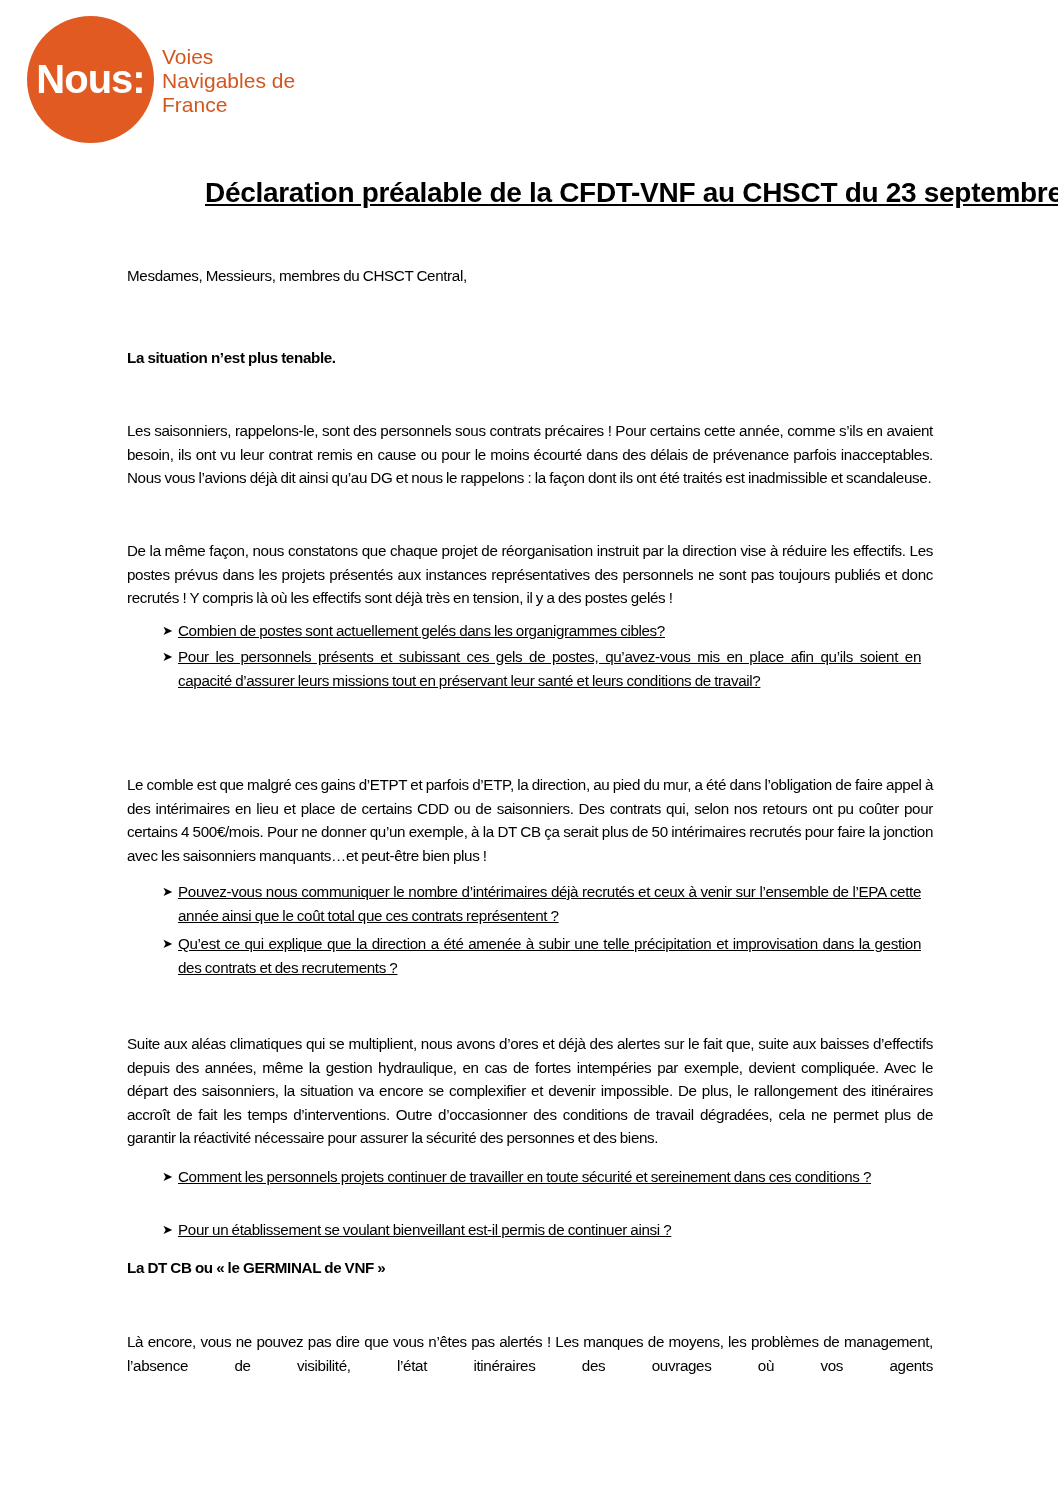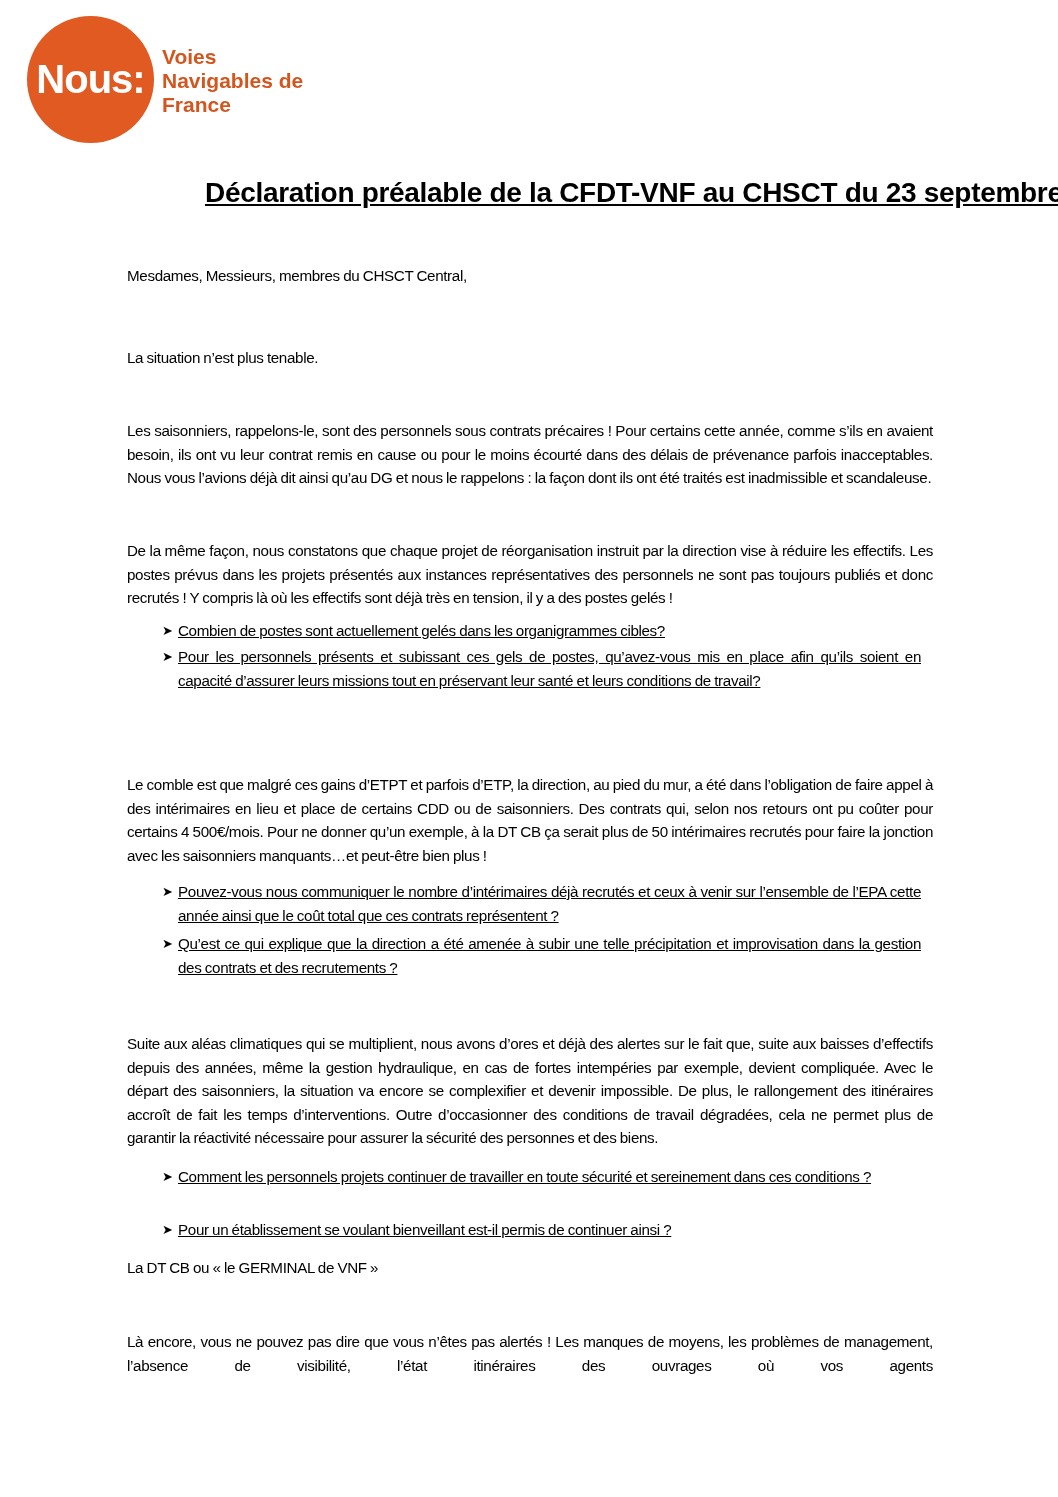--- a/index.html
+++ b/index.html
@@ -1,24 +1,24 @@
 <!DOCTYPE html>
 <html><head>
   <meta charset="utf-8">
   <style>
     html, body { margin: 0; padding: 0; background: #ffffff; }
     body { width: 1058px; height: 1497px; position: relative; overflow: hidden; font-family: "Liberation Sans", sans-serif; color: #000; }
     .logo { position: absolute; left: 27px; top: 16px; width: 127px; height: 127px; }
     .logo-circle { position: absolute; left: 0; top: 0; width: 127px; height: 127px; border-radius: 50%; background: #e05a22; }
     .logo-mark { position: absolute; left: 0; top: 0; width: 127px; height: 127px; display: flex; align-items: center; justify-content: center; color: #fff; font-weight: bold; font-size: 40px; letter-spacing: -1px; font-family: "Liberation Sans", sans-serif; }
-    .logo-text { position: absolute; left: 162px; top: 45px; color: #d4561f; font-weight: bold; font-size: 21px; line-height: 24px; font-family: "Liberation Sans", sans-serif; }
+    .logo-text { position: absolute; left: 162px; top: 45px; color: #d4561f; font-weight: normal; font-size: 21px; line-height: 24px; font-family: "Liberation Sans", sans-serif; }
     .doc-title { position: absolute; left: 205px; top: 177px; width: 730px; text-align: right; font-family: "Liberation Sans Narrow", "Liberation Sans", sans-serif; font-weight: bold; font-size: 28px; text-decoration: underline; white-space: nowrap; letter-spacing: -0.3px; }
     .salutation { position: absolute; left: 127px; top: 264px; font-size: 15.2px; }
     .p { position: absolute; left: 127px; width: 806px; text-align: justify; margin-top: 36px; }
-    .heading { position: absolute; left: 127px; font-weight: normal; font-size: 15.2px; }
+    .heading { position: absolute; left: 127px; font-weight: bold; font-size: 15.2px; }
     .bullet { position: absolute; left: 162px; width: 771px; }
     .bullet .marker { position: absolute; left: 0; top: 0; font-size: 13px; }
     .bullet .text { position: absolute; left: 16px; width: 743px; text-align: justify; text-align-last: left; text-decoration: underline; }
     .t { font-family: "Liberation Sans", sans-serif; font-size: 15.2px; line-height: 23.5px; letter-spacing: -0.35px; word-spacing: -0.5px; }
   </style>
 </head>
 <body>
 
 <div class="logo">
   <div class="logo-circle"></div>

